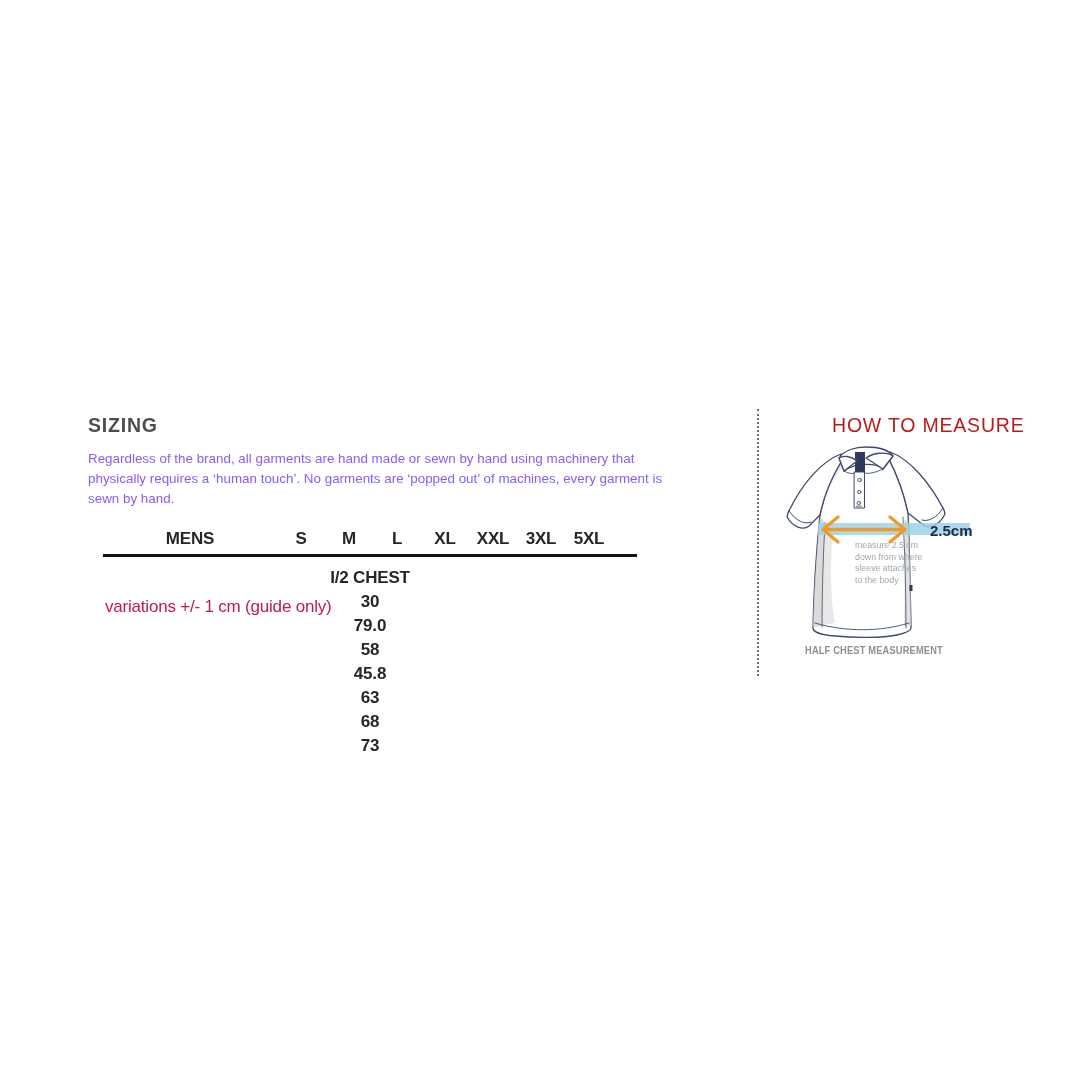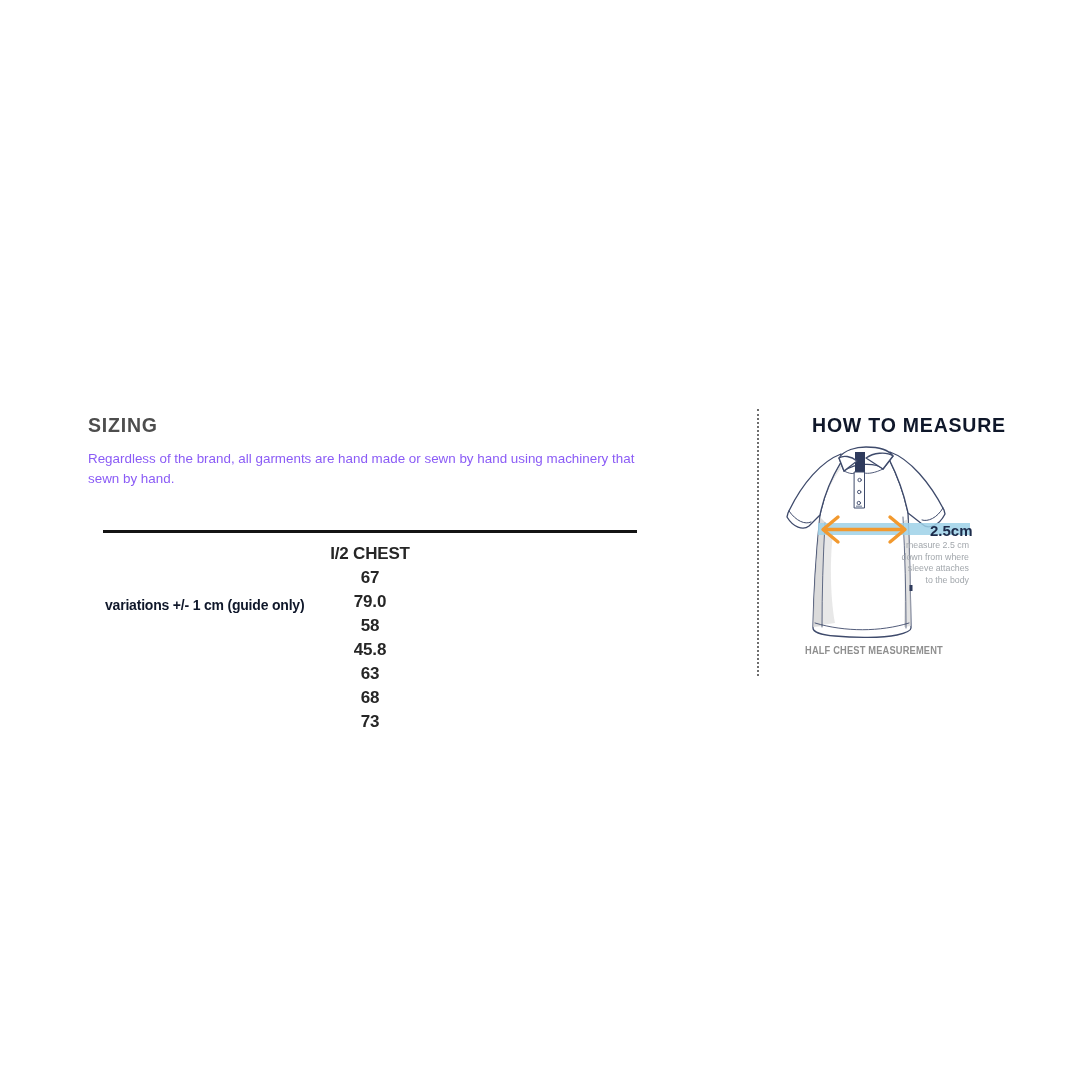--- a/index.html
+++ b/index.html
@@ -30,65 +30,76 @@
     line-height:24px;white-space:nowrap;
   }
   .t-cell.lbl{width:174px;}
   .t-cell.sz{width:48px;}
   .t-divider{
     width:534px;height:0;border-top:3px solid #141414;margin-top:3px;
   }
   .t-data{margin-top:9px;flex-direction:column;}
   .t-note{
     position:absolute;left:2px;top:70px;
-    font-size:14px;font-weight:700;color:#0f172a;letter-spacing:-0.2px;
+    font-size:17px;font-weight:400;color:#be185d;letter-spacing:-0.2px;
   }
   
   .v-sep{
     position:absolute;left:757px;top:409px;height:267px;width:0;
     border-left:2px dotted #6e6e6e;
   }
   
   .measure-title{
-    position:absolute;left:812px;top:414px;
-    font-size:19.5px;font-weight:bold;letter-spacing:0.8px;
-    color:#0f172a;white-space:nowrap;
+    position:absolute;left:832px;top:414px;
+    font-size:19.5px;font-weight:normal;letter-spacing:0.8px;
+    color:#b91c1c;white-space:nowrap;
   }
   .polo-svg{position:absolute;left:780px;top:443px;width:200px;height:200px;}
   .band-label{
     position:absolute;left:930px;top:522px;width:42px;
     text-align:center;font-size:15px;font-weight:bold;color:#1c2b4a;
   }
   .measure-note{
     position:absolute;left:855px;top:540px;width:114px;
-    text-align:right;font-size:8.8px;line-height:11.6px;color:#a2a7ac;
+    font-size:8.8px;line-height:11.6px;color:#a2a7ac;
   }
   .measure-caption{
     position:absolute;left:805px;top:644px;
     font-size:10.8px;font-weight:bold;color:#8f8f8f;letter-spacing:0.2px;
     transform:scaleX(0.86);transform-origin:left center;white-space:nowrap;
   }
 </style>
 </head>
 <body>
 
 <div class="canvas">
 
   <div class="sizing-title">SIZING</div>
 
   <div class="sizing-desc">
     <div>Regardless of the brand, all garments are hand made or sewn by hand using machinery that</div>
+    <div>physically requires a ‘human touch’. No garments are ‘popped out’ of machines, every garment is</div>
     <div>sewn by hand.</div>
   </div>
 
   <div class="size-table">
+    <div class="t-row">
+      <div class="t-cell lbl">MENS</div>
+      <div class="t-cell sz">S</div>
+      <div class="t-cell sz">M</div>
+      <div class="t-cell sz">L</div>
+      <div class="t-cell sz">XL</div>
+      <div class="t-cell sz">XXL</div>
+      <div class="t-cell sz">3XL</div>
+      <div class="t-cell sz">5XL</div>
+    </div>
     <div class="t-divider"></div>
     <div class="t-row t-data">
       <div class="t-cell lbl">I/2 CHEST</div>
-      <div class="t-cell sz">67</div>
+      <div class="t-cell sz">30</div>
       <div class="t-cell sz">79.0</div>
       <div class="t-cell sz">58</div>
       <div class="t-cell sz">45.8</div>
       <div class="t-cell sz">63</div>
       <div class="t-cell sz">68</div>
       <div class="t-cell sz">73</div>
     </div>
     <div class="t-note">variations +/- 1 cm (guide only)</div>
   </div>
 

